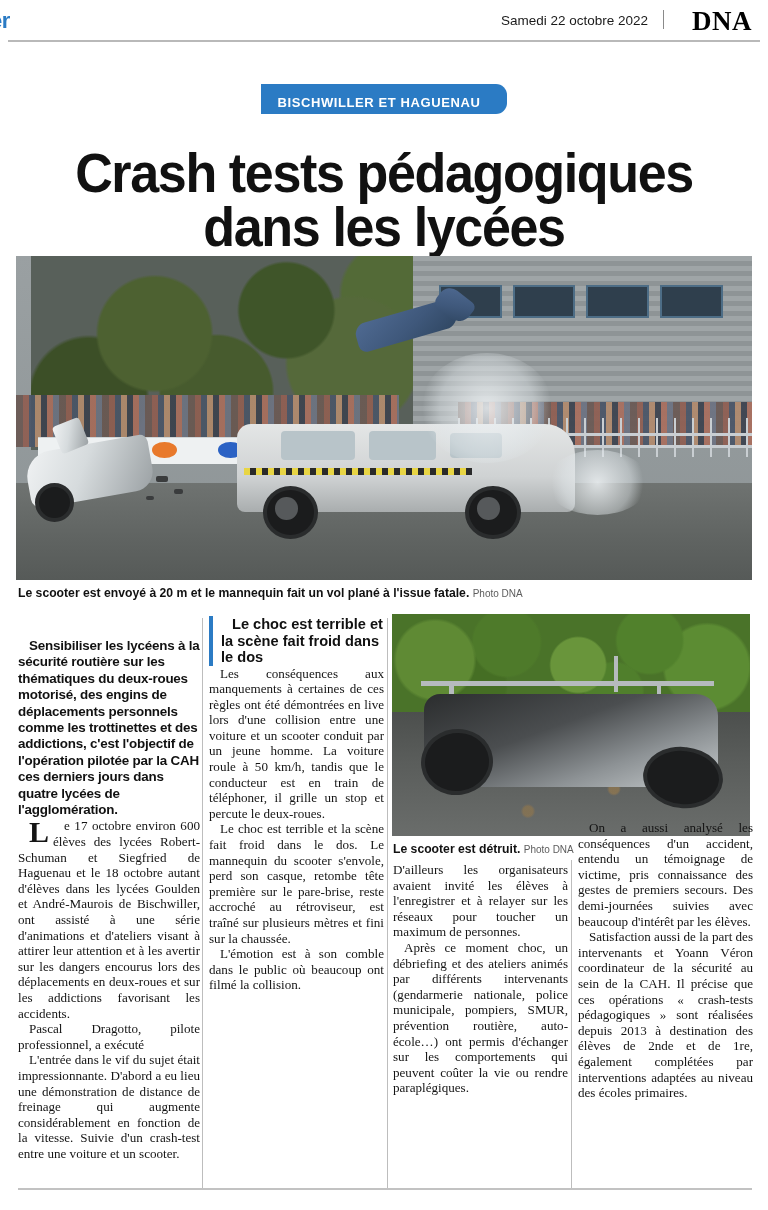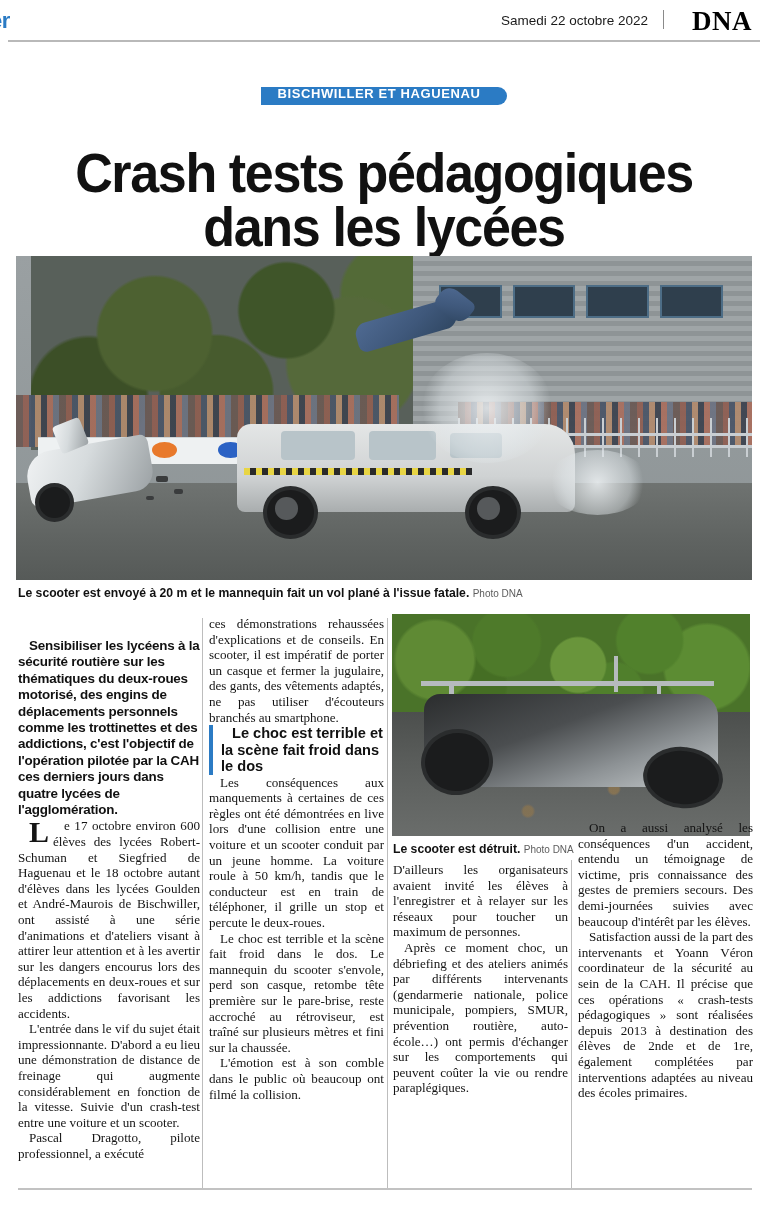--- a/index.html
+++ b/index.html
@@ -78,21 +78,21 @@
     text-align: center;
   }
   .kicker {
     display: inline-block;
     background: #2b7bc4;
     color: #ffffff;
     font-family: "Liberation Sans", sans-serif;
     font-weight: bold;
     font-size: 13px;
     letter-spacing: 0.6px;
-    padding: 0 26px 4px 16px;
+    padding: 12px 26px 4px 16px;
     border-radius: 0 11px 11px 0;
     line-height: 1.1;
   }
 
   .headline {
     position: absolute;
     left: 18px; top: 108px;
     width: 732px;
     text-align: center;
     font-family: "Liberation Sans", sans-serif;
@@ -382,26 +382,25 @@
   <span class="credit">Photo DNA</span>
 </div>
 
 <div class="vrule" style="left:202px; top:618px; height:572px;"></div>
 <div class="vrule" style="left:387px; top:618px; height:572px;"></div>
 <div class="vrule" style="left:571px; top:860px; height:330px;"></div>
 
 <div class="col col1">
   <p class="chapeau">Sensibiliser les lycéens à la sécurité routière sur les thématiques du deux-roues motorisé, des engins de déplacements personnels comme les trottinettes et des addictions, c'est l'objectif de l'opération pilotée par la CAH ces derniers jours dans quatre lycées de l'agglomération.</p>
   <p class="dropcap-para">Le 17 octobre environ 600 élèves des lycées Robert-Schuman et Siegfried de Haguenau et le 18 octobre autant d'élèves dans les lycées Goulden et André-Maurois de Bischwiller, ont assisté à une série d'animations et d'ateliers visant à attirer leur attention et à les avertir sur les dangers encourus lors des déplacements en deux-roues et sur les addictions favorisant les accidents.</p>
+  <p>Pascal Dragotto, pilote professionnel, a exécuté</p>
   <p>L'entrée dans le vif du sujet était impressionnante. D'abord a eu lieu une démonstration de distance de freinage qui augmente considérablement en fonction de la vitesse. Suivie d'un crash-test entre une voiture et un scooter.</p>
-  <p>Pascal Dragotto, pilote professionnel, a exécuté</p>
 </div>
 
 <div class="col col2">
-  <p class="noind">ces démonstrations rehaussées d'explications et de conseils. En scooter, il est impératif de porter un casque et fermer la jugulaire, des gants, des vêtements adaptés, ne pas utiliser d'écouteurs branchés au smartphone.</p>
   <p class="subhead">Le choc est terrible et la scène fait froid dans le dos</p>
   <p>Les conséquences aux manquements à certaines de ces règles ont été démontrées en live lors d'une collision entre une voiture et un scooter conduit par un jeune homme. La voiture roule à 50 km/h, tandis que le conducteur est en train de téléphoner, il grille un stop et percute le deux-roues.</p>
   <p>Le choc est terrible et la scène fait froid dans le dos. Le mannequin du scooter s'envole, perd son casque, retombe tête première sur le pare-brise, reste accroché au rétroviseur, est traîné sur plusieurs mètres et fini sur la chaussée.</p>
   <p>L'émotion est à son comble dans le public où beaucoup ont filmé la collision.</p>
 </div>
 
 <figure class="photo photo-scooter" style="margin:0;">
   <div class="ph-hedge"></div>
   <div class="ph-asphalt"></div>
   <div class="ph-rail" style="left:8%; top:30%; width:82%; height:2.5%;"></div>

